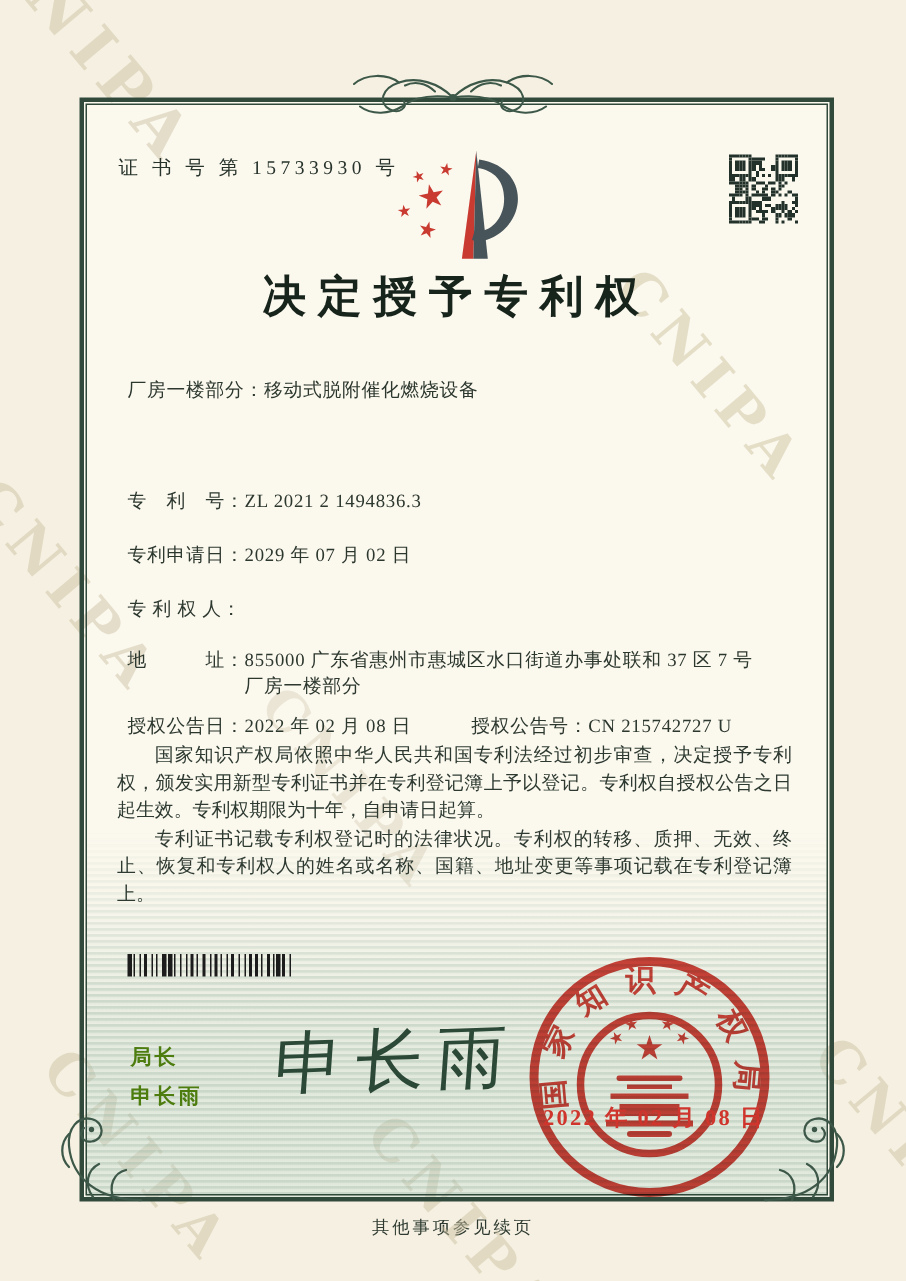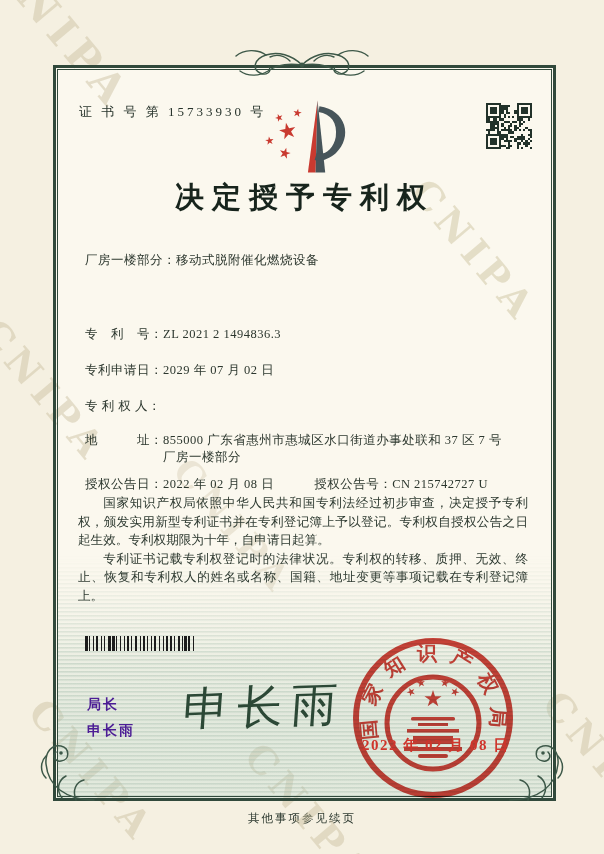--- a/index.html
+++ b/index.html
@@ -79,21 +79,21 @@
     font-size:12.6px; line-height:18.6px; color:#2e3a31; text-align:justify;
   }
   .body-text p{margin:0; text-indent:2em;}
   .barcode{
     position:absolute; left:85px; top:636px; width:156px; height:15px;
     display:flex; align-items:stretch;
   }
   .barcode i{display:block; height:100%;}
   .barcode i.b{background:#1c1c1c;}
   .official{position:absolute; left:87px; font-size:14px; font-weight:bold;
-    color:#4c1d95; letter-spacing:2px;}
+    color:#4d7c0f; letter-spacing:2px;}
   .official.t1{top:696px;} .official.t2{top:722px;}
   .signature{
     position:absolute; left:183px; top:676px; width:190px;
     font-size:46px; color:#2c4836; letter-spacing:8px; white-space:nowrap;
     transform:rotate(-2deg) skewX(-6deg);
     font-family:"DejaVu Serif",serif;
   }
   .seal{position:absolute; left:348px; top:633px; z-index:5; opacity:.92;
     mix-blend-mode:multiply; pointer-events:none;}
   .seal-date{

